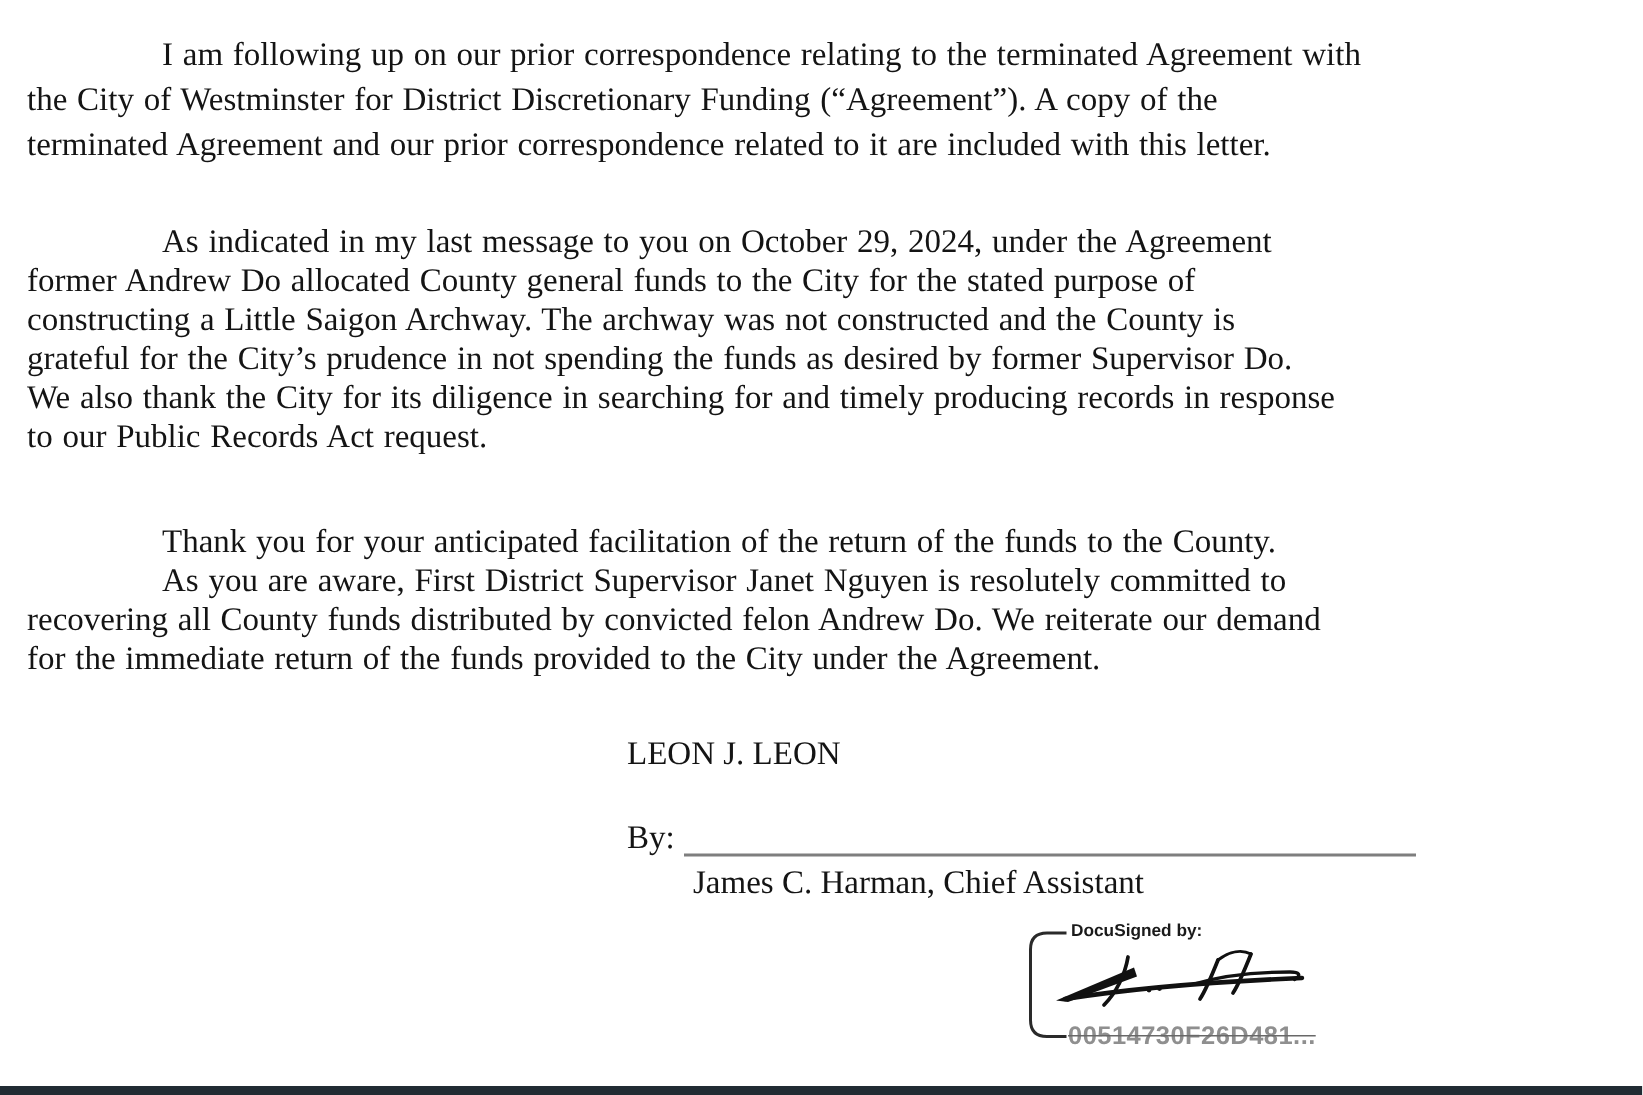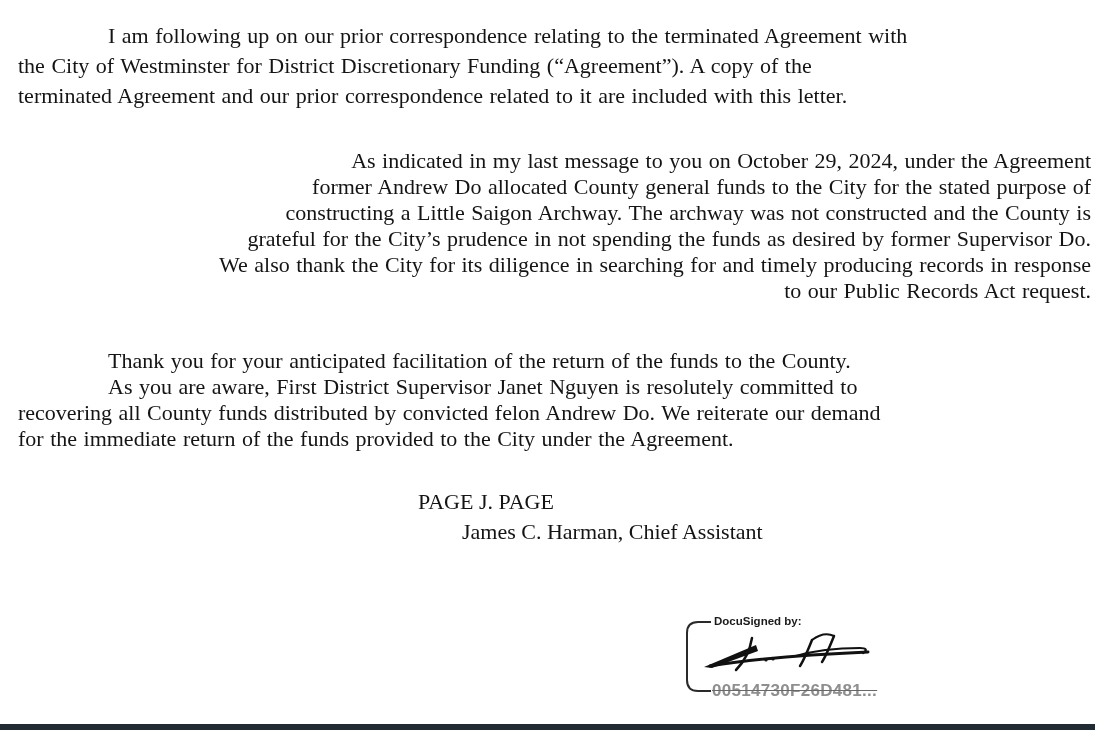--- a/index.html
+++ b/index.html
@@ -15,21 +15,21 @@
   }
   .letter-body { padding: 21px 4px 0 18px; }
   p.para {
     margin: 0;
     line-height: 26px;
     white-space: pre-line;
     text-indent: 90px;
     word-spacing: 1px;
   }
   p.para.p1 { line-height: 30px; margin-bottom: 37px; }
-  p.para.p2 { margin-bottom: 44px; text-align: right; }
+  p.para.p2 { margin-bottom: 44px; }
   p.para.p3 { margin-bottom: 31px; }
   p.para.p4 { margin-bottom: 0; }
 
   .closing { margin-left: 400px; margin-top: 35px; }
   .valediction { line-height: 26px; }
   .signer-name { line-height: 26px; margin-top: 37px; }
   .signer-title { line-height: 26px; }
   .by-row { display: flex; align-items: flex-end; margin-top: 30px; height: 26px; }
   .by-label { line-height: 26px; margin-right: 6px; }
   .sig-line {
@@ -96,21 +96,25 @@
 constructing a Little Saigon Archway. The archway was not constructed and the County is
 grateful for the City’s prudence in not spending the funds as desired by former Supervisor Do.
 We also thank the City for its diligence in searching for and timely producing records in response
 to our Public Records Act request.</p>
     <p class="para p4">Thank you for your anticipated facilitation of the return of the funds to the County.</p>
     <p class="para p3">As you are aware, First District Supervisor Janet Nguyen is resolutely committed to
 recovering all County funds distributed by convicted felon Andrew Do. We reiterate our demand
 for the immediate return of the funds provided to the City under the Agreement.</p>
 
     <div class="closing">
-      <div class="signer-name">PAGE J. PAGE</div>
+      <div class="signer-name">LEON J. LEON</div>
+      <div class="by-row">
+        <span class="by-label">By:</span>
+        <span class="sig-line"></span>
+      </div>
       <div class="signed-name">James C. Harman, Chief Assistant</div>
     </div>
   </div>
 
   <div class="docusign-stamp">
     <svg class="ds-bracket" width="32" height="76" viewBox="0 0 32 76">
       <path d="M29 3 H16 Q5 3 5 14 V61 Q5 72 16 72 H29" fill="none" stroke="#2a2a2a" stroke-width="2"></path>
     </svg>
     <div class="ds-label">DocuSigned by:</div>
     <svg class="ds-scribble" width="175" height="48" viewBox="0 0 175 48">

